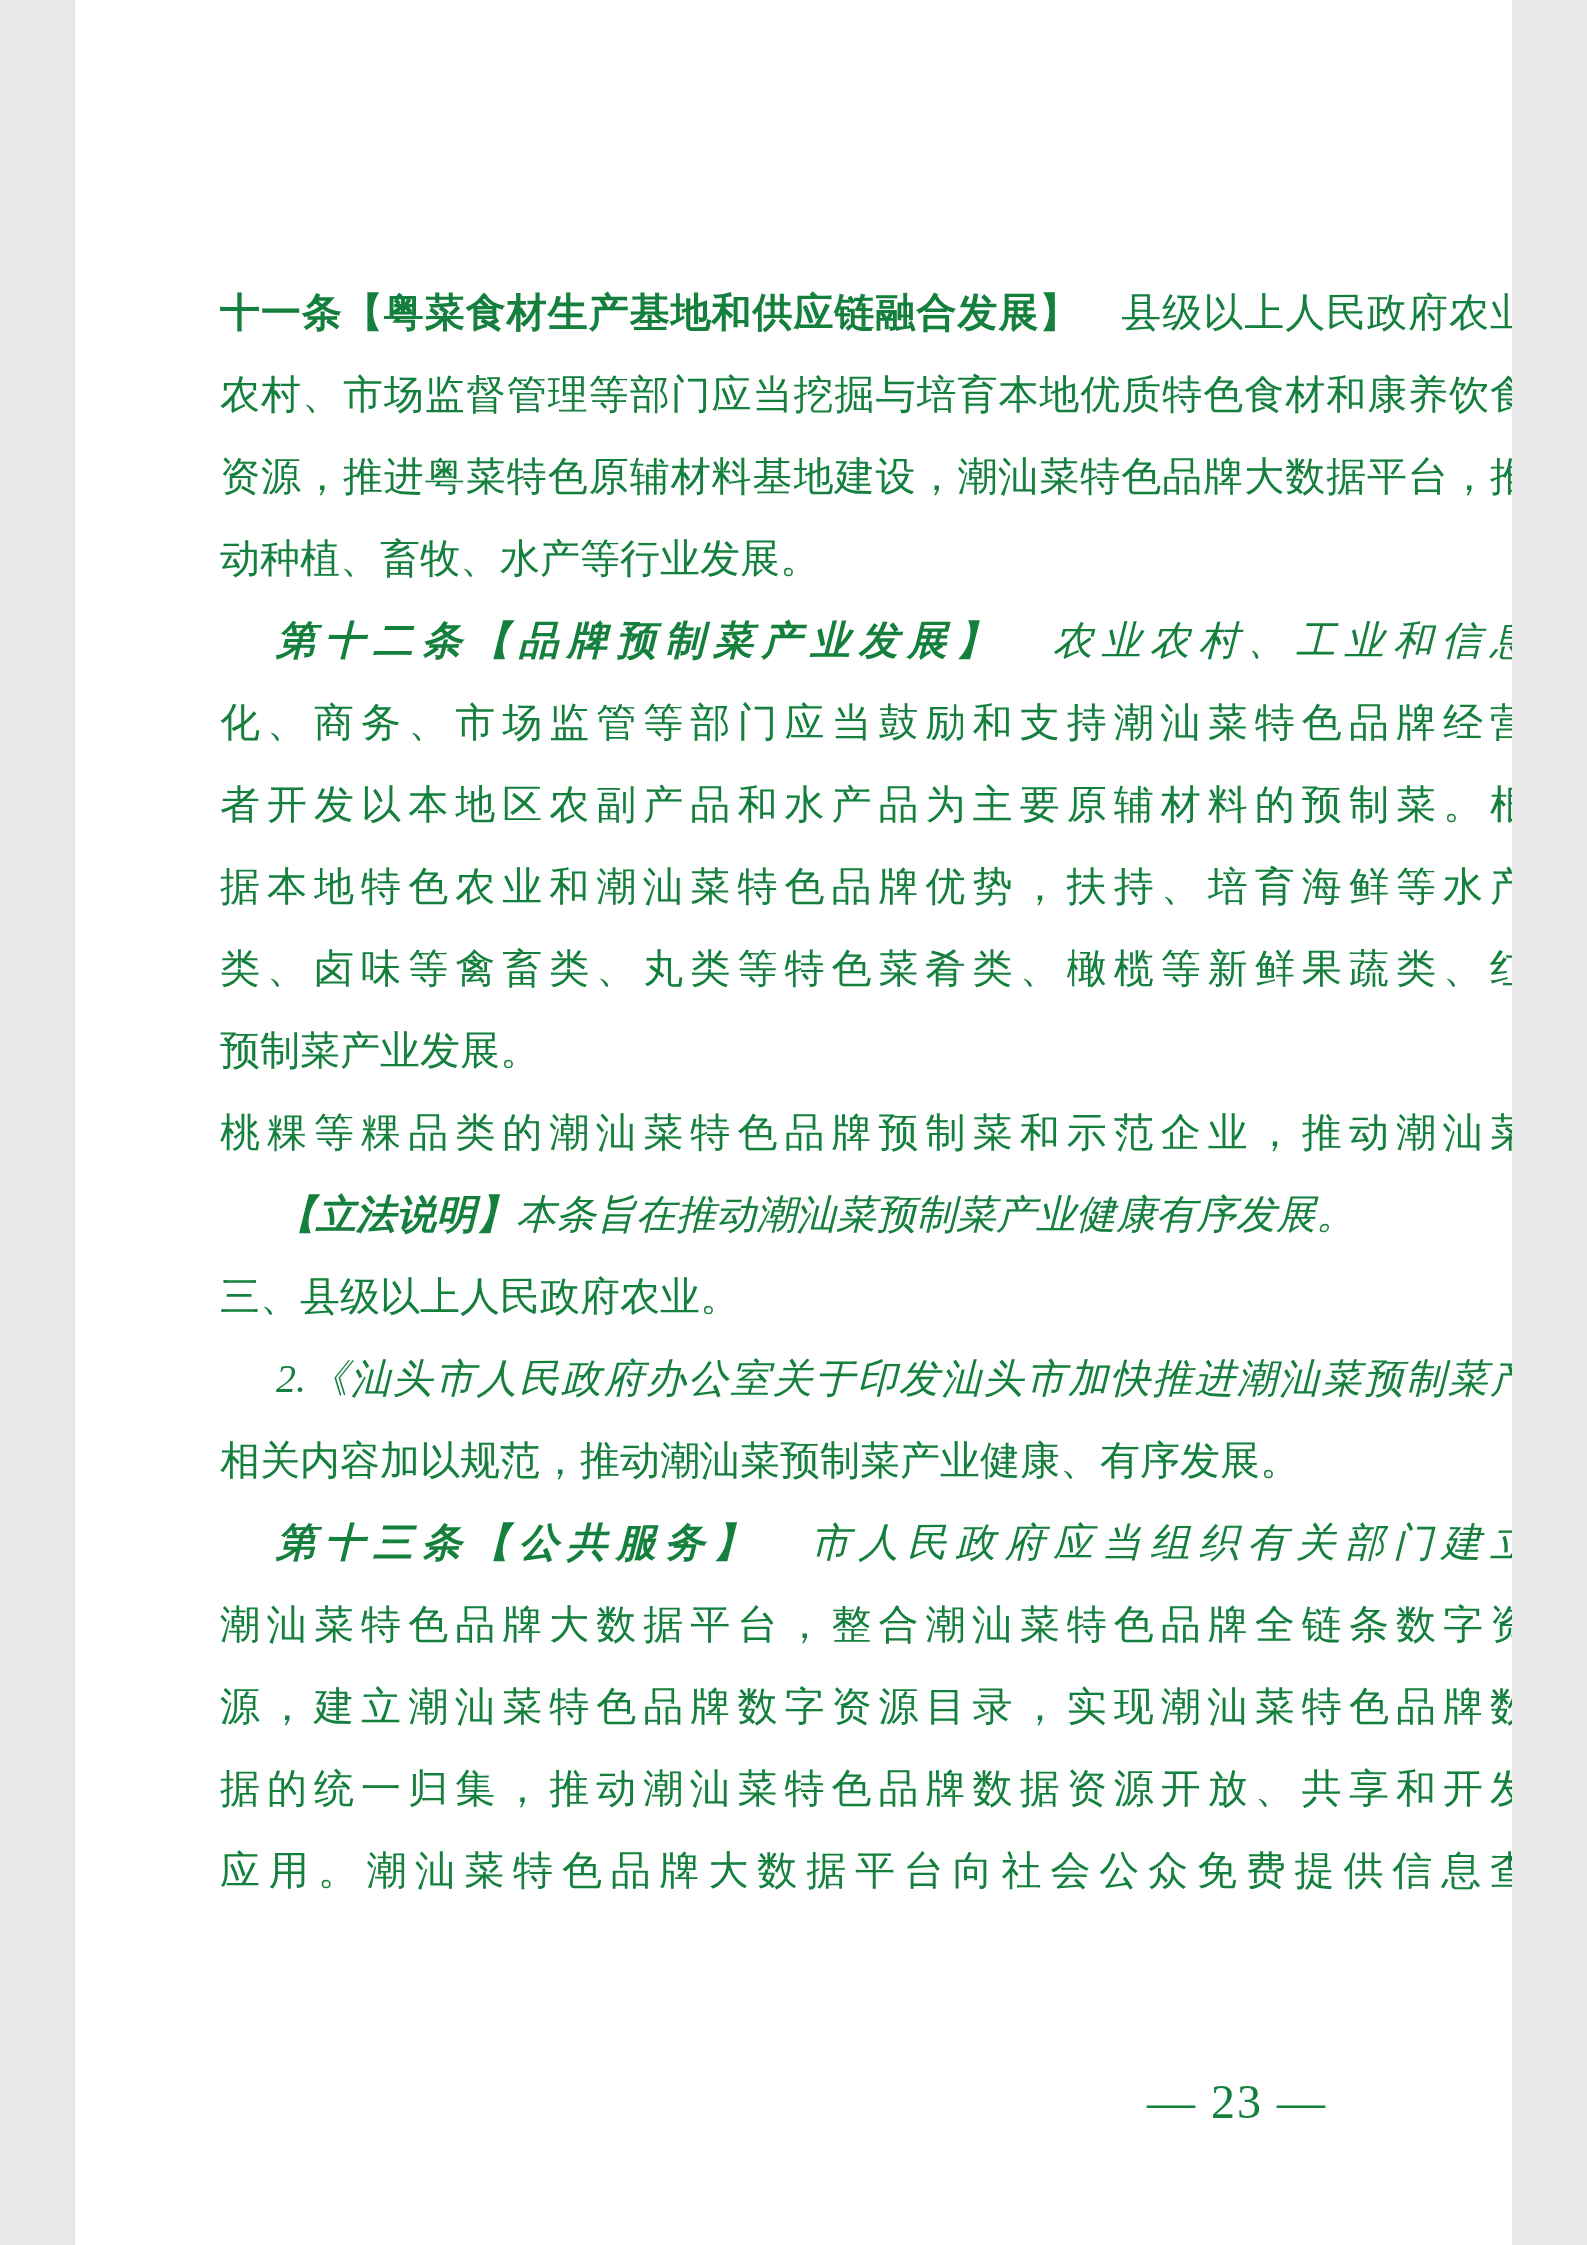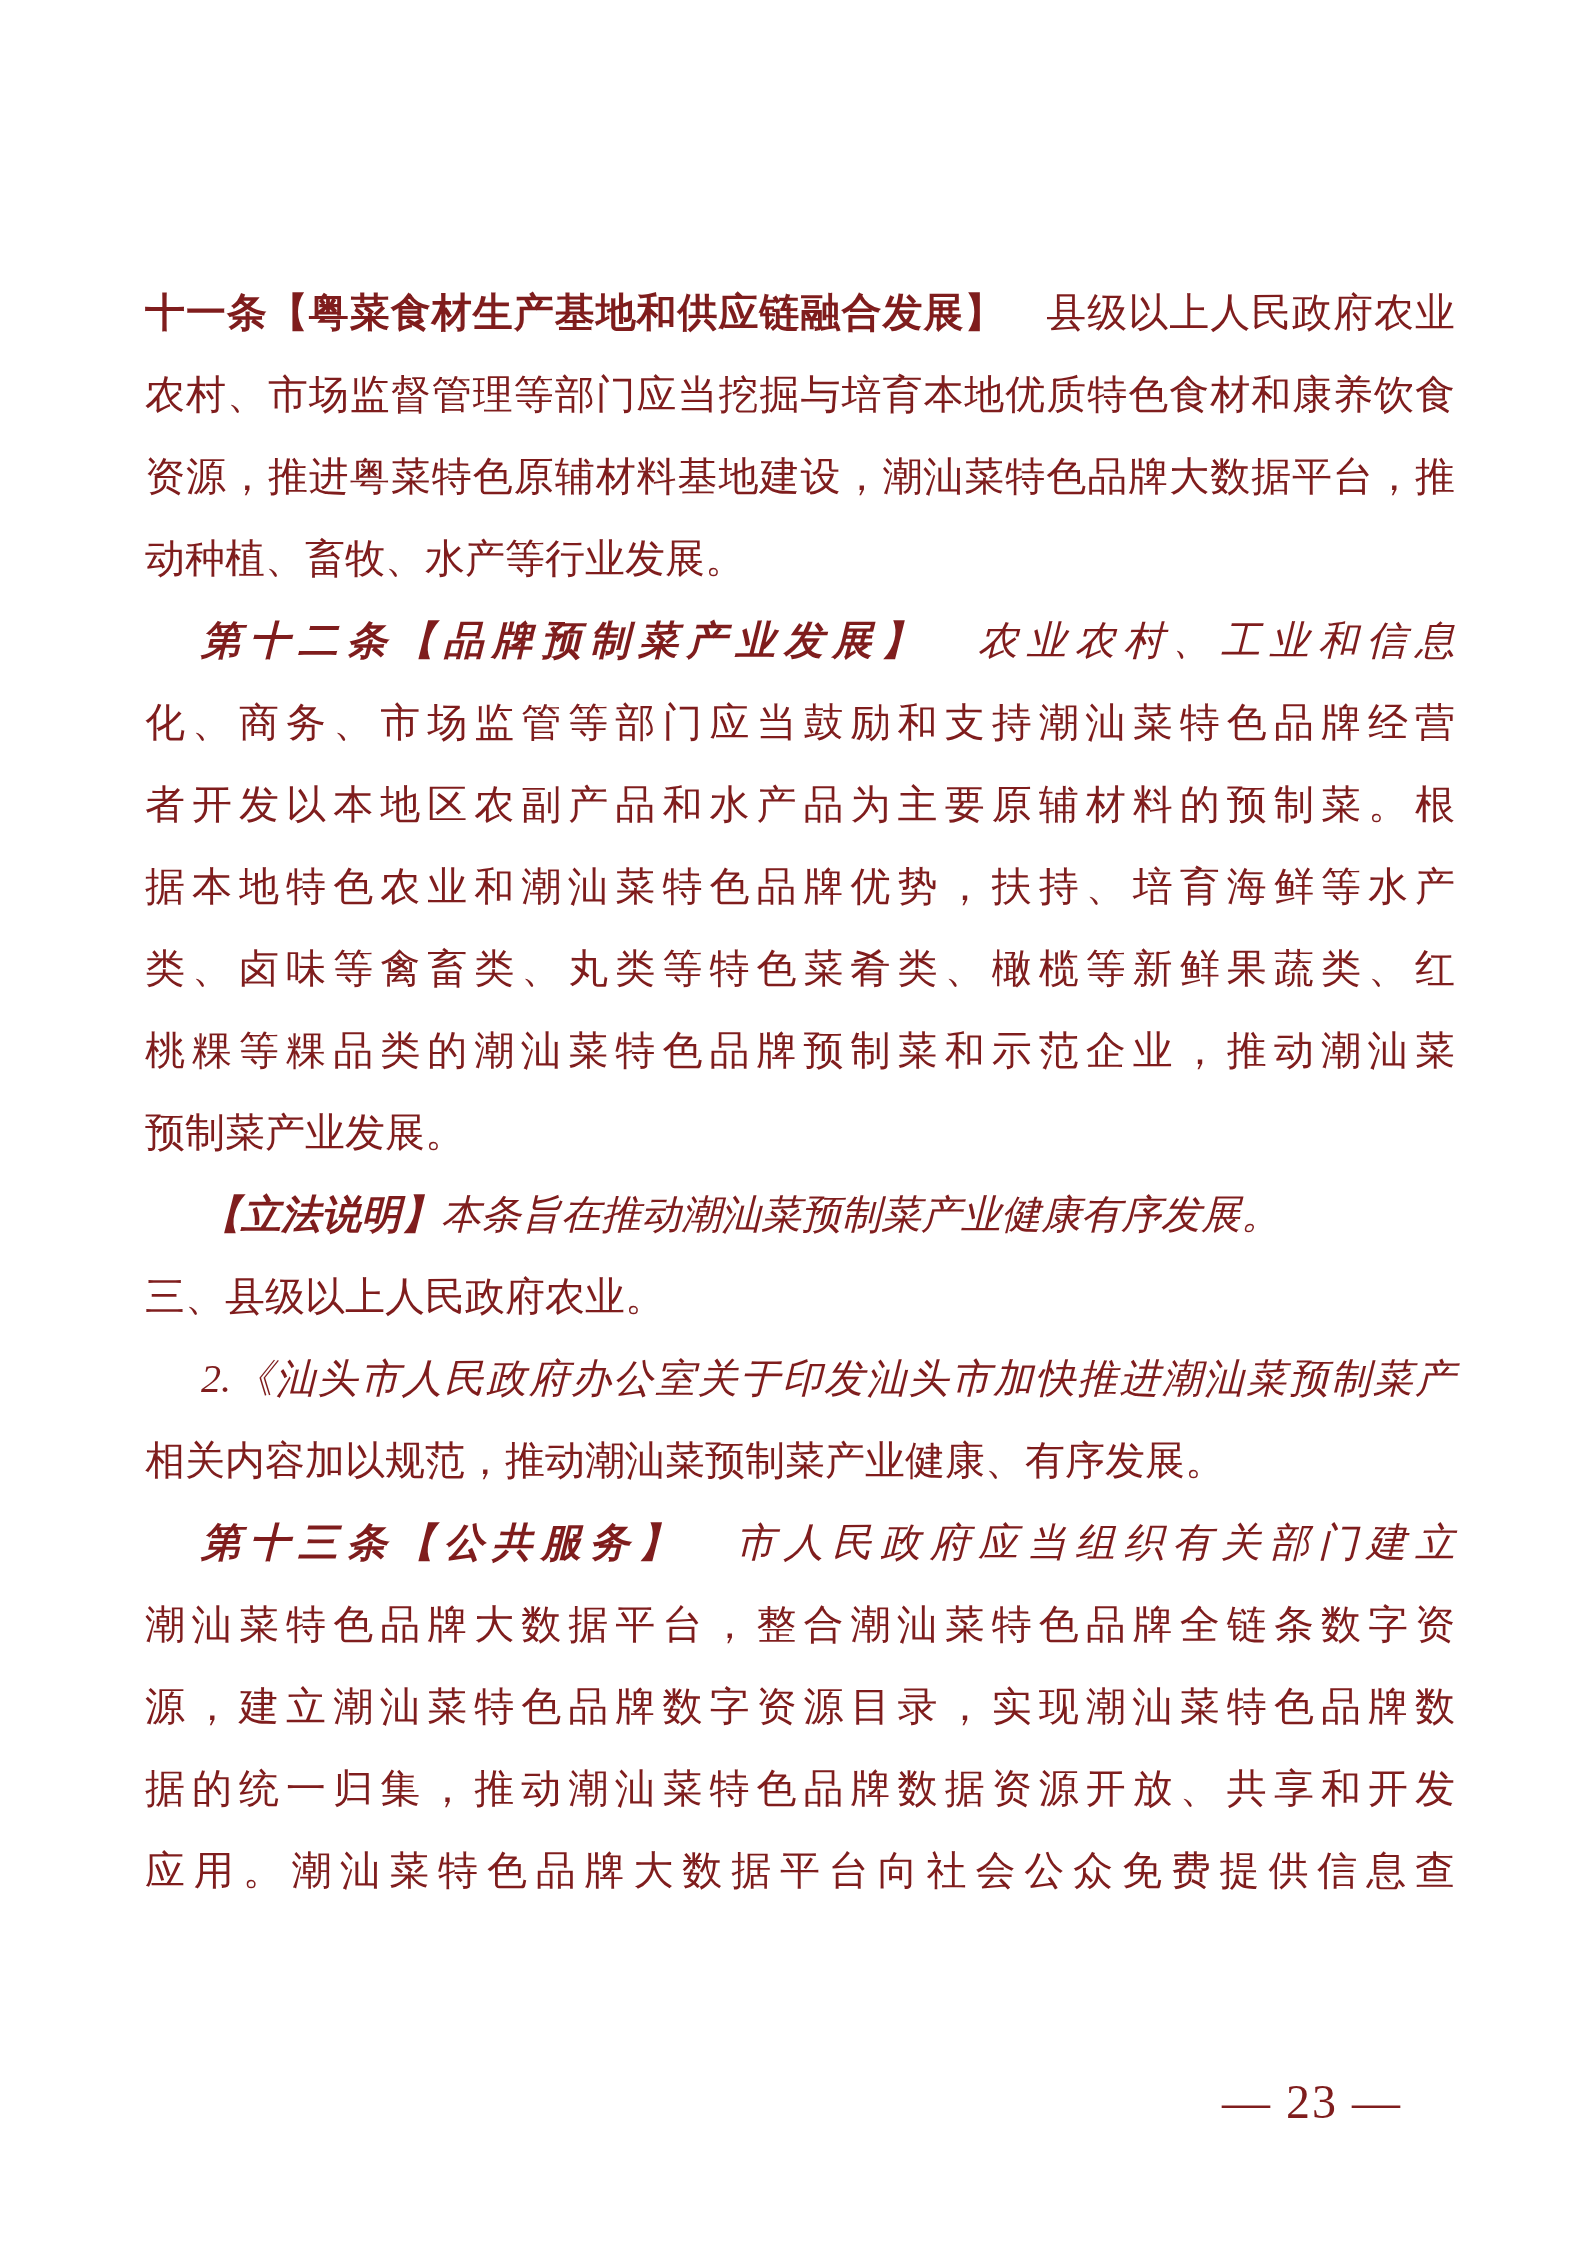--- a/index.html
+++ b/index.html
@@ -1,21 +1,21 @@
 <!DOCTYPE html>
 <html><head>
 <meta charset="utf-8">
 <style>
   html,body{margin:0;padding:0;background:#e8e8e8;}
   .page{
     position:relative;
-    width:1587px;height:2245px;
+    width:1437px;height:2245px;
     margin:0 auto;
     background:#ffffff;
-    color:#7f1d1d;
+    color:#15803d;
     font-family:"Liberation Serif","DejaVu Serif",serif;
     overflow:hidden;
   }
   .content{
     position:absolute;
     left:145px;top:272px;
     width:1310px;
   }
   .line{
     font-size:40px;
@@ -44,22 +44,22 @@
     <div class="line j"><b>十一条【粤菜食材生产基地和供应链融合发展】</b><span>　县级以上人民政府农业</span></div>
     <div class="line j"><span>农村、市场监督管理等部门应当挖掘与培育本地优质特色食材和康养饮食</span></div>
     <div class="line j"><span>资源，推进粤菜特色原辅材料基地建设，潮汕菜特色品牌大数据平台，推</span></div>
     <div class="line"><span>动种植、畜牧、水产等行业发展。</span></div>
 
     <div class="line ind j"><b>第十二条【品牌预制菜产业发展】</b><span>　农业农村、工业和信息</span></div>
     <div class="line j"><span>化、商务、市场监管等部门应当鼓励和支持潮汕菜特色品牌经营</span></div>
     <div class="line j"><span>者开发以本地区农副产品和水产品为主要原辅材料的预制菜。根</span></div>
     <div class="line j"><span>据本地特色农业和潮汕菜特色品牌优势，扶持、培育海鲜等水产</span></div>
     <div class="line j"><span>类、卤味等禽畜类、丸类等特色菜肴类、橄榄等新鲜果蔬类、红</span></div>
+    <div class="line"><span>预制菜产业发展。</span></div>
     <div class="line j"><span>桃粿等粿品类的潮汕菜特色品牌预制菜和示范企业，推动潮汕菜</span></div>
-    <div class="line"><span>预制菜产业发展。</span></div>
 
     <div class="line ind"><b>【立法说明】</b><span>本条旨在推动潮汕菜预制菜产业健康有序发展。</span></div>
     <div class="line"><span>三、县级以上人民政府农业。</span></div>
 
     <div class="line ind j"><span>2.《汕头市人民政府办公室关于印发汕头市加快推进潮汕菜预制菜产</span></div>
     <div class="line"><span>相关内容加以规范，推动潮汕菜预制菜产业健康、有序发展。</span></div>
 
     <div class="line ind j"><b>第十三条【公共服务】</b><span>　市人民政府应当组织有关部门建立</span></div>
     <div class="line j"><span>潮汕菜特色品牌大数据平台，整合潮汕菜特色品牌全链条数字资</span></div>
     <div class="line j"><span>源，建立潮汕菜特色品牌数字资源目录，实现潮汕菜特色品牌数</span></div>

